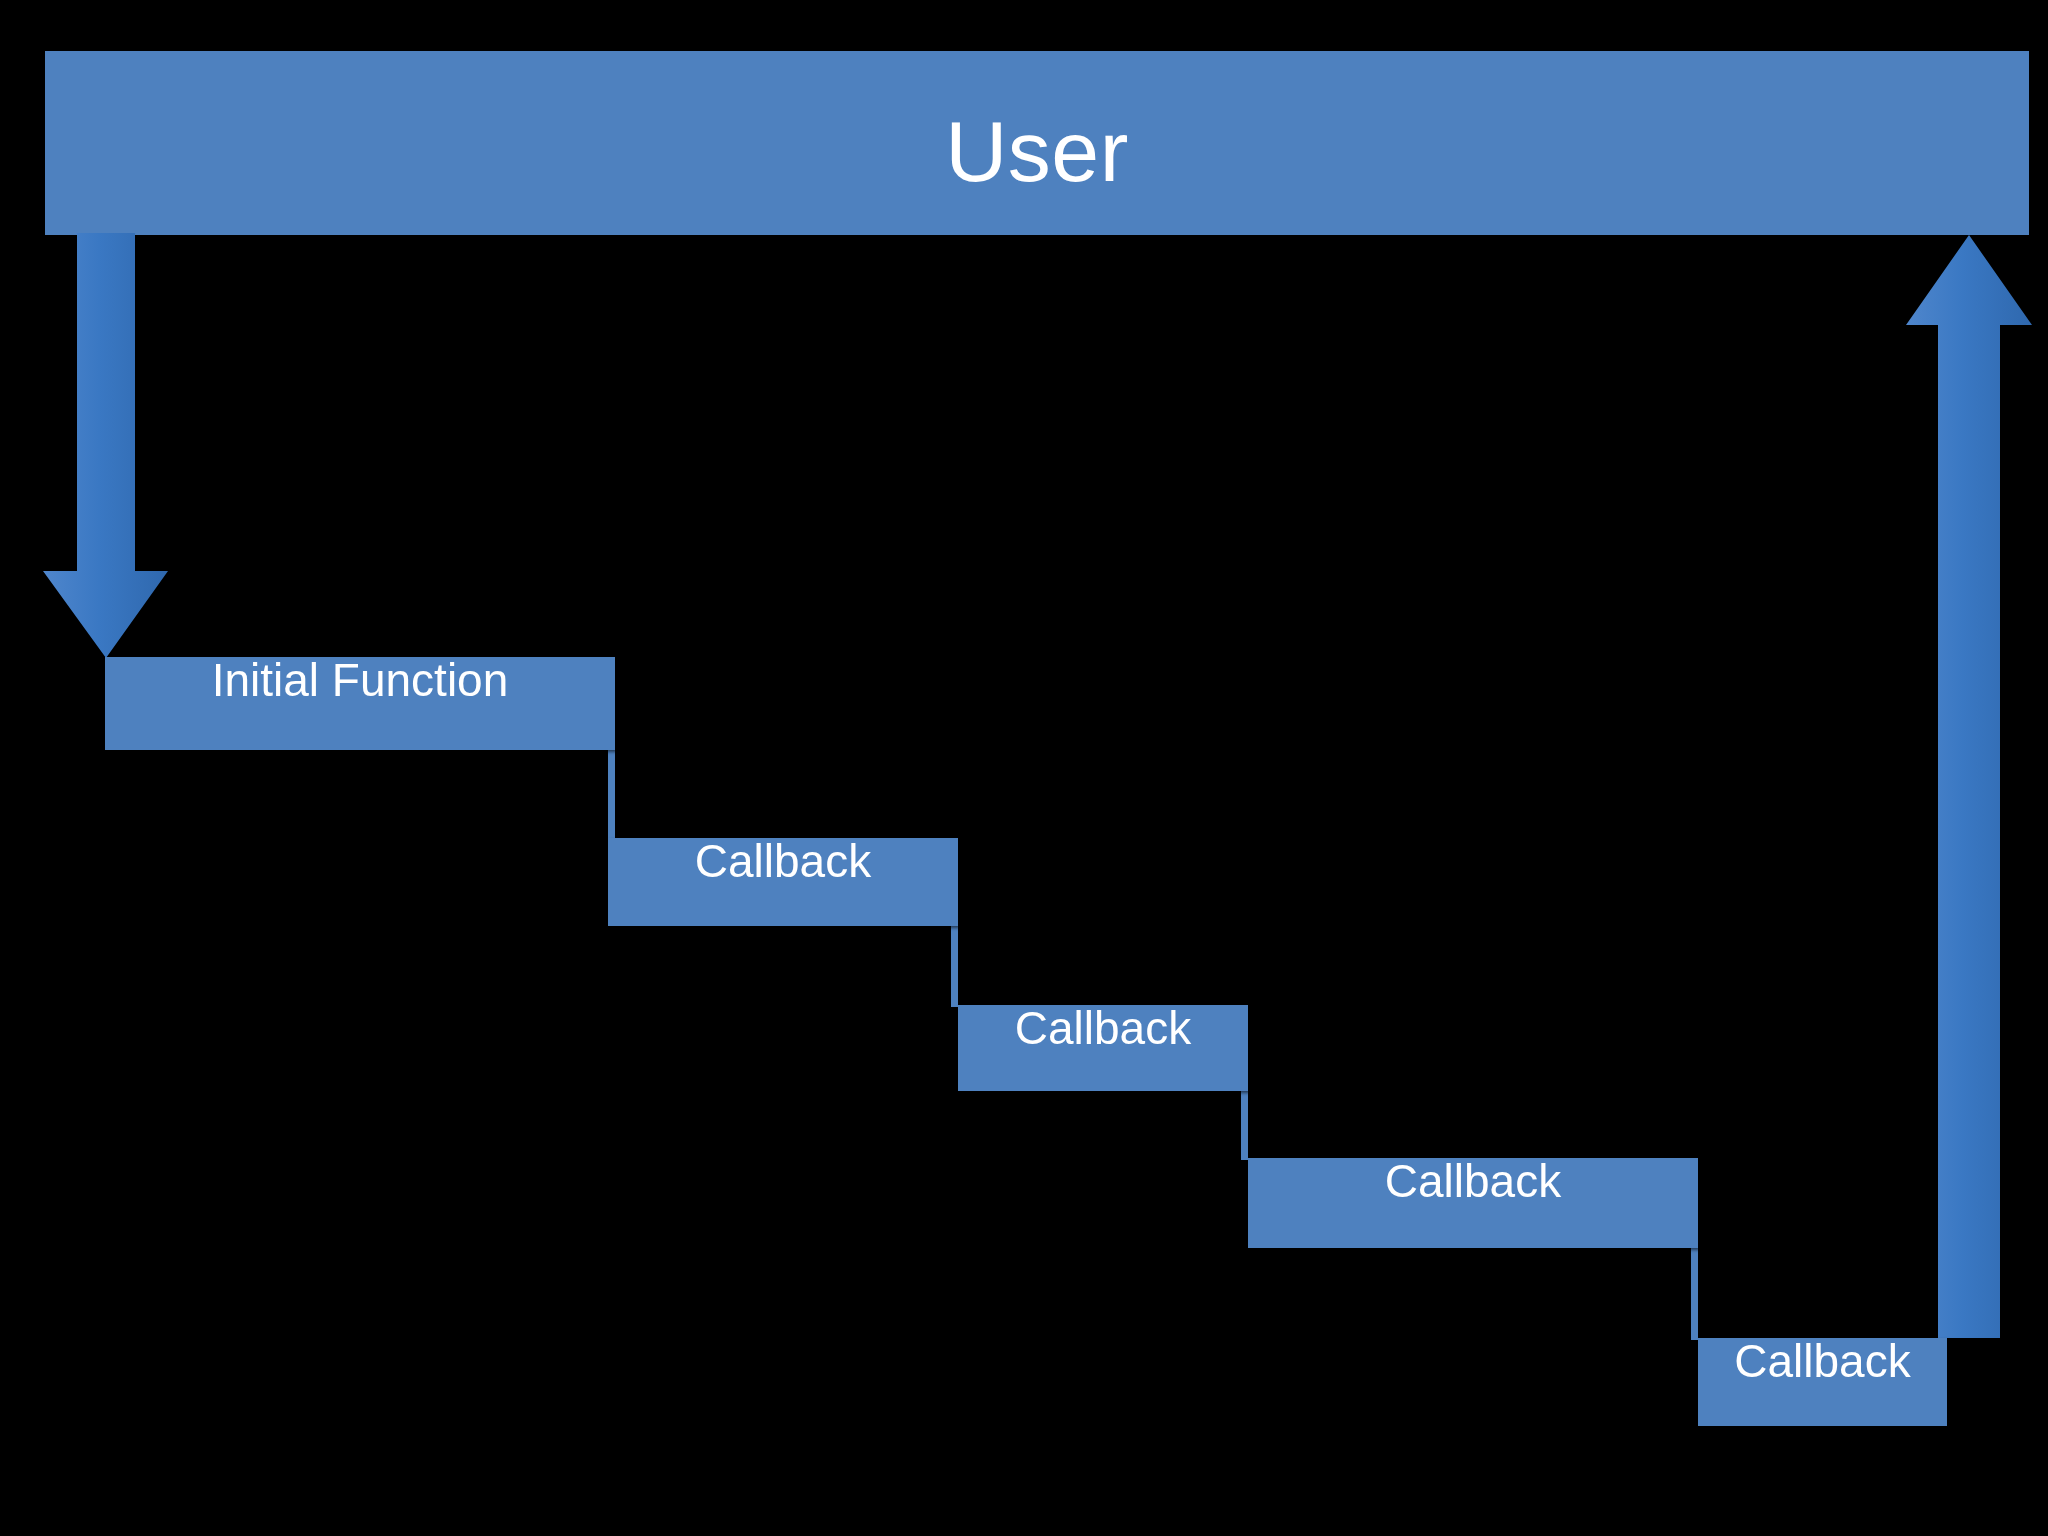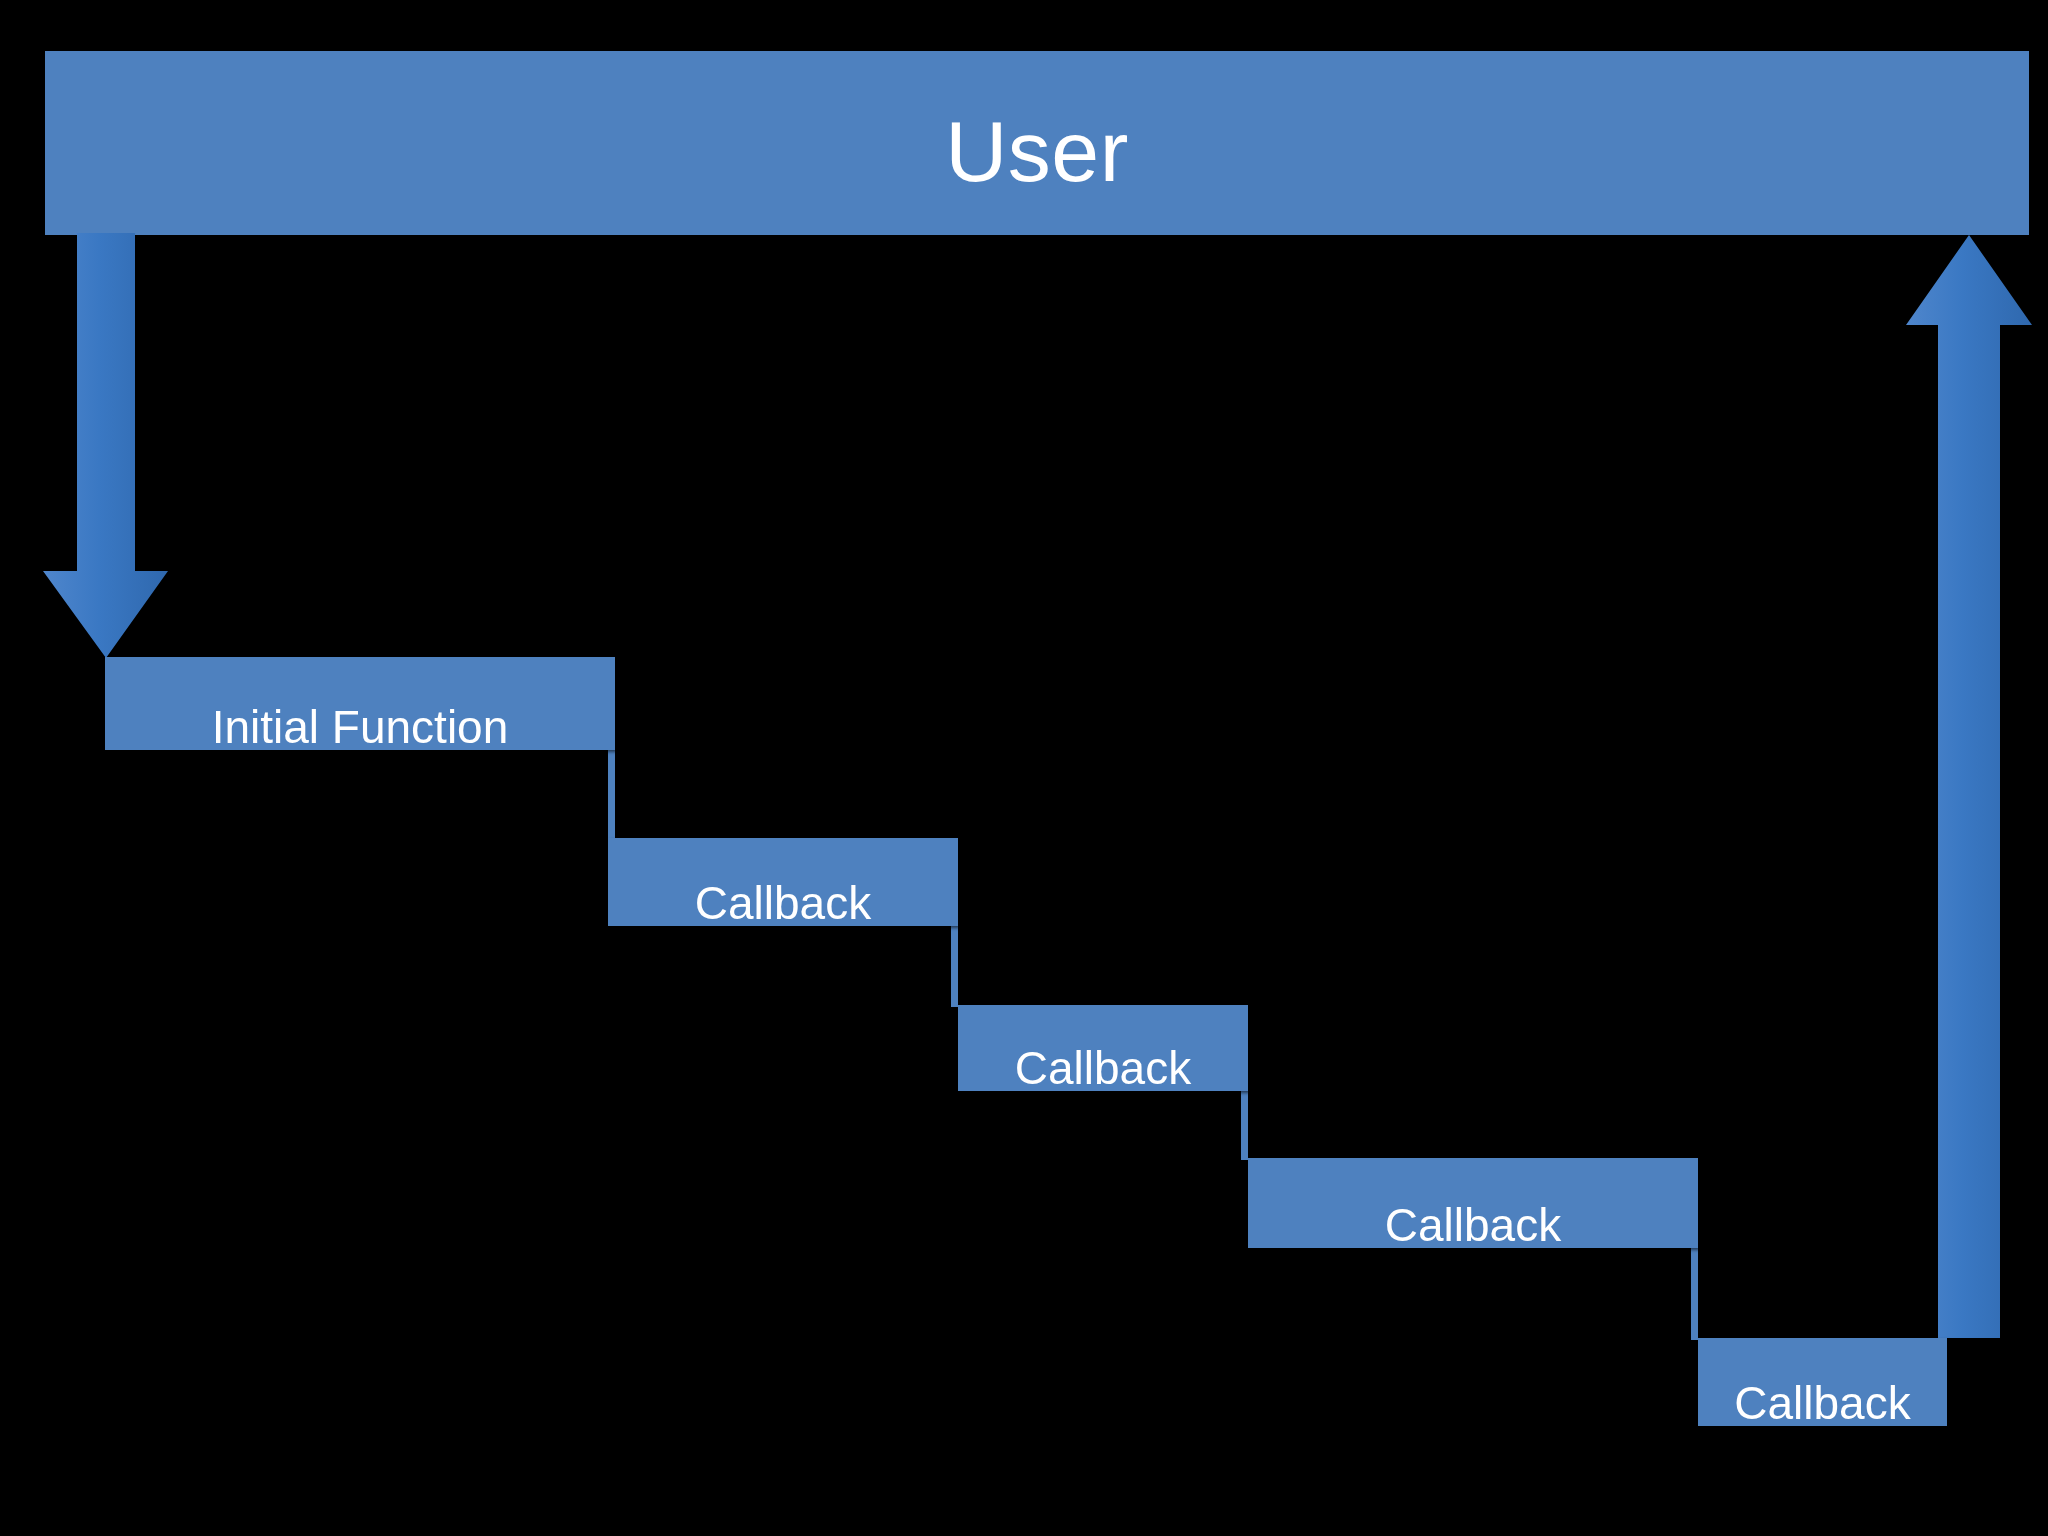--- a/index.html
+++ b/index.html
@@ -56,21 +56,21 @@
     width: 130px;
     height: 1108px;
   }
 
   
   .step-box {
     position: absolute;
     background: #4E81BF;
     box-shadow: 2px 2px 3px rgba(0,0,0,0.55);
     display: flex;
-    align-items: flex-end;
+    align-items: flex-start;
     justify-content: center;
   }
   .step-label {
     color: #FFFFFF;
     font-size: 46px;
     line-height: 1;
     font-weight: 400;
     white-space: nowrap;
   }
 

